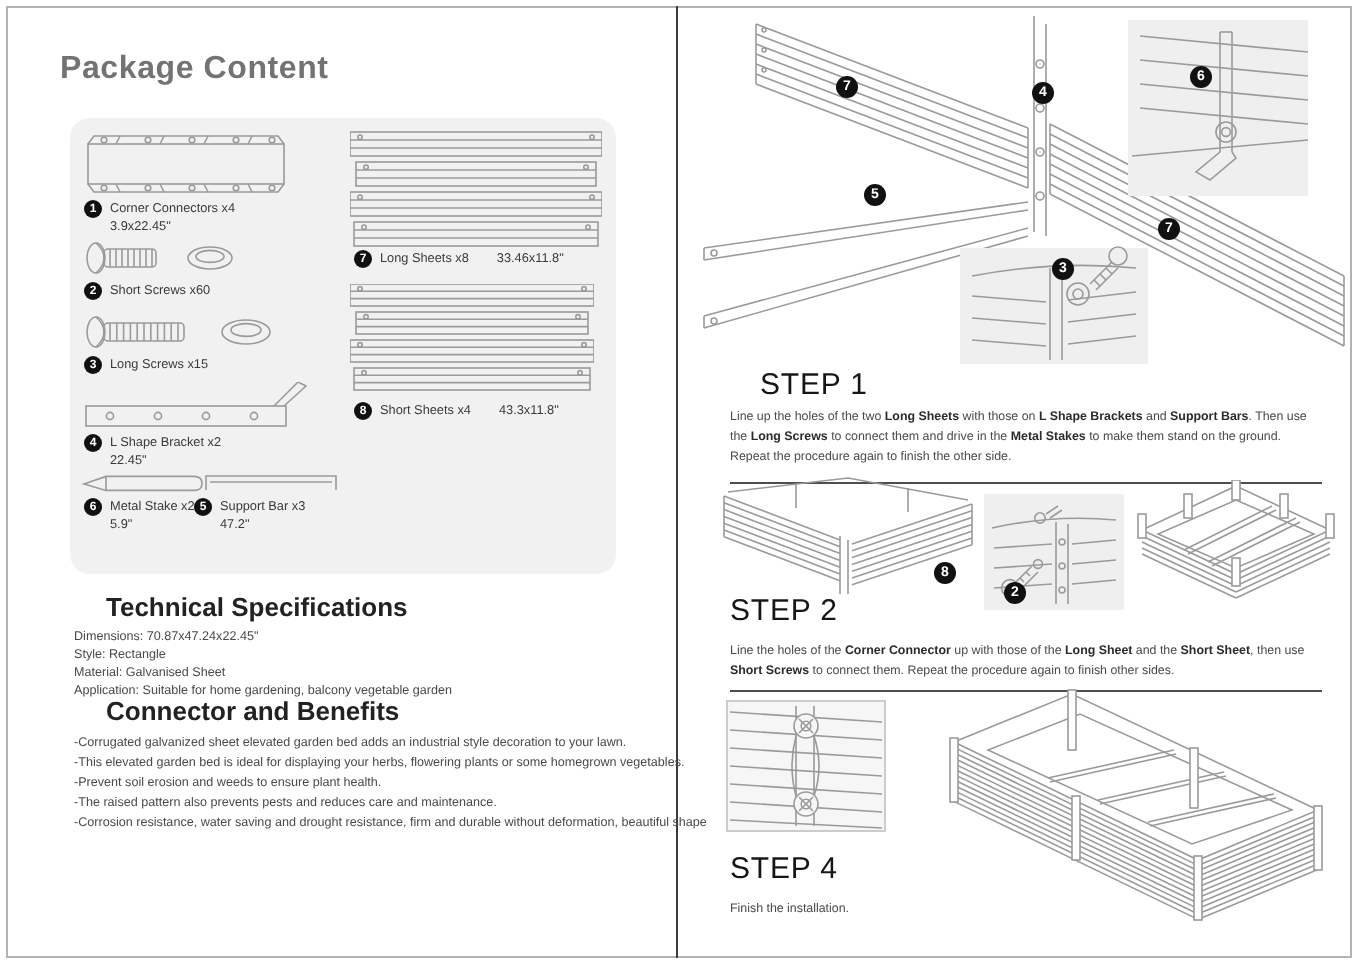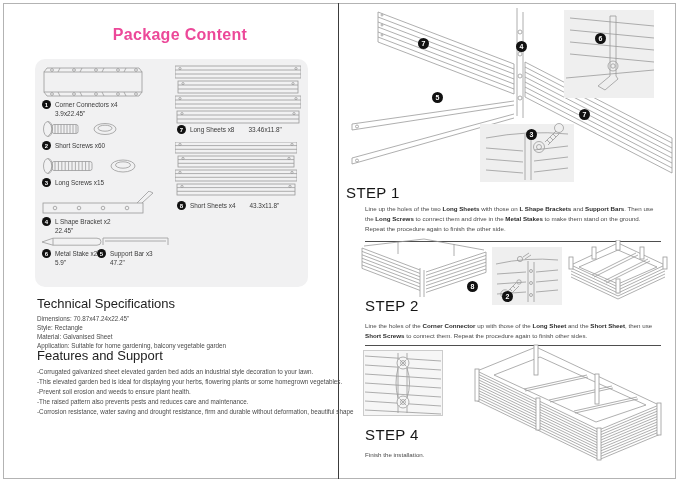--- a/index.html
+++ b/index.html
@@ -2,32 +2,32 @@
 <html><head>
 <meta charset="utf-8">
 <style>
   html,body{margin:0;padding:0;background:#e8e8e8;}
   .canvas{position:relative;width:679px;height:482px;background:#fff;overflow:hidden;
           font-family:"Liberation Sans","DejaVu Sans",sans-serif;color:#333;}
   .outer-frame{position:absolute;left:3px;top:3px;width:671px;height:474px;border:1px solid #b3b3b3;}
   .vdivider{position:absolute;left:338px;top:3px;width:1px;height:476px;background:#3c3c3c;}
   .abs{position:absolute;}
   
-  .title{position:absolute;left:30px;top:26px;width:300px;text-align:center;
-         font-size:16px;font-weight:600;color:#ec4899;letter-spacing:.3px;}
+  .title{position:absolute;left:30px;top:26px;width:300px;text-align:left;
+         font-size:16px;font-weight:600;color:#737373;letter-spacing:.3px;}
   .pkg-box{position:absolute;left:35px;top:59px;width:273px;height:228px;background:#f1f1f2;border-radius:10px;}
   .pk-item{position:absolute;display:flex;gap:4px;align-items:flex-start;}
   .pk-item .txt{font-size:6.4px;line-height:1.45;color:#3a3a3a;}
   .pk-item.row{align-items:center;}
   .pk-item.row .sz{margin-left:10px;}
   .mk{flex:0 0 auto;width:9px;height:9px;border-radius:50%;background:#111;color:#fff;
       display:flex;align-items:center;justify-content:center;font-size:6px;font-weight:bold;}
   .dmk{position:absolute;width:11px;height:11px;border-radius:50%;background:#111;color:#fff;
        display:flex;align-items:center;justify-content:center;font-size:7px;font-weight:bold;z-index:5;}
-  .sec-h{position:absolute;font-size:13px;font-weight:400;color:#222;}
+  .sec-h{position:absolute;font-size:13px;font-weight:700;color:#222;margin-left:16px;}
   .spec-line,.feat-line{position:absolute;font-size:6.3px;color:#4a4a4a;line-height:1;white-space:nowrap;}
   
   .step-h{position:absolute;font-size:15px;font-weight:400;color:#161616;letter-spacing:.4px;}
   .step-p{position:absolute;font-size:6.2px;line-height:1.6;color:#4a4a4a;}
   .step-p b{color:#2b2b2b;}
   .hline{position:absolute;height:0;border-top:1px solid #4e4e4e;}
   svg{display:block;}
   .lineart{stroke:#9a9a9a;stroke-width:.8;fill:none;}
 </style>
 </head>
@@ -231,21 +231,21 @@
       <div class="txt sz">43.3x11.8"</div>
     </div>
   </div>
 
   <div class="sec-h" style="left:37px;top:296px">Technical Specifications</div>
   <div class="spec-line" style="left:37px;top:316px">Dimensions:  70.87x47.24x22.45"</div>
   <div class="spec-line" style="left:37px;top:325px">Style: Rectangle</div>
   <div class="spec-line" style="left:37px;top:334px">Material: Galvanised Sheet</div>
   <div class="spec-line" style="left:37px;top:343px">Application: Suitable for home gardening, balcony vegetable garden</div>
 
-  <div class="sec-h" style="left:37px;top:348px">Features and Support</div>
+  <div class="sec-h" style="left:37px;top:348px">Connector and Benefits</div>
   <div class="feat-line" style="left:37px;top:369px">-Corrugated galvanized sheet elevated garden bed adds an industrial style decoration to your lawn.</div>
   <div class="feat-line" style="left:37px;top:379px">-This elevated garden bed is ideal for displaying your herbs, flowering plants or some homegrown vegetables.</div>
   <div class="feat-line" style="left:37px;top:389px">-Prevent soil erosion and weeds to ensure plant health.</div>
   <div class="feat-line" style="left:37px;top:399px">-The raised pattern also prevents pests and reduces care and maintenance.</div>
   <div class="feat-line" style="left:37px;top:409px">-Corrosion resistance, water saving and drought resistance, firm and durable without deformation, beautiful shape</div>
 
   <svg class="abs" style="left:348px;top:4px" width="326" height="182" viewBox="0 0 326 182">
     <g class="lineart">
 
       <line x1="30" y1="8" x2="166" y2="60"></line>
@@ -330,21 +330,21 @@
     </g>
   </svg>
 
   <div class="dmk" style="left:418px;top:38px">7</div>
   <div class="dmk" style="left:516px;top:41px">4</div>
   <div class="dmk" style="left:595px;top:33px">6</div>
   <div class="dmk" style="left:432px;top:92px">5</div>
   <div class="dmk" style="left:579px;top:109px">7</div>
   <div class="dmk" style="left:526px;top:129px">3</div>
 
-  <div class="step-h" style="left:346px;top:184px">STEP 1</div>
+  <div class="step-h" style="left:380px;top:184px">STEP 1</div>
   <div class="step-p" style="left:365px;top:204px;width:296px"><span>Line up the holes of the two </span><b>Long Sheets</b><span> with those on </span><b>L Shape Brackets</b><span> and </span><b>Support Bars</b><span>. Then use the </span><b>Long Screws</b><span> to connect them and drive in the </span><b>Metal Stakes</b><span> to make them stand on the ground. Repeat the procedure again to finish the other side.</span></div>
   <div class="hline" style="left:365px;top:241px;width:296px"></div>
 
   <svg class="abs" style="left:358px;top:238px" width="130" height="60" viewBox="0 0 130 60">
     <g class="lineart">
       <polyline points="6,8 66,1 126,12"></polyline>
       <line x1="40" y1="4" x2="40" y2="16"></line>
         <line x1="96" y1="6" x2="96" y2="18"></line>
       <line x1="4" y1="10" x2="62" y2="32"></line>
         <line x1="4" y1="13.4" x2="62" y2="35.4"></line>

